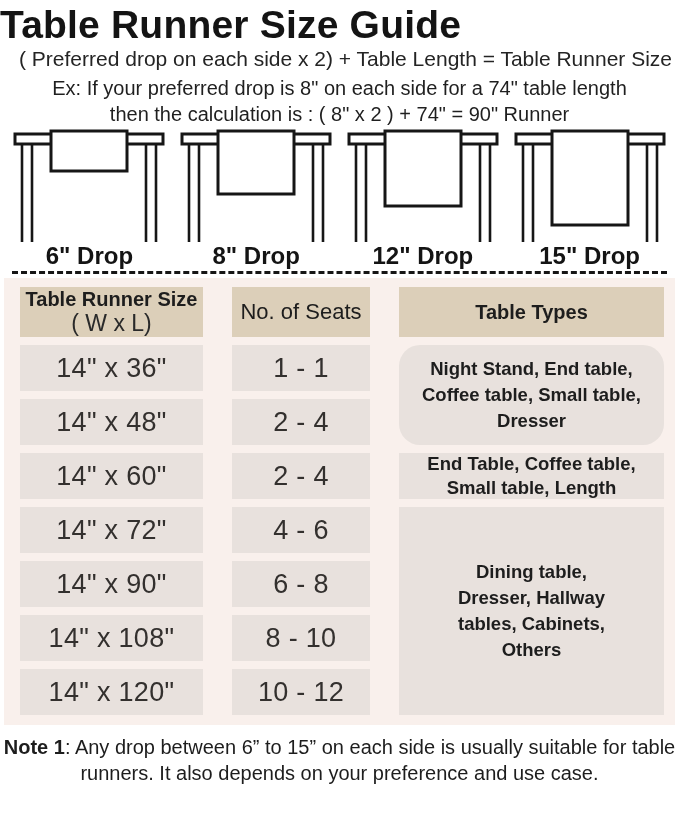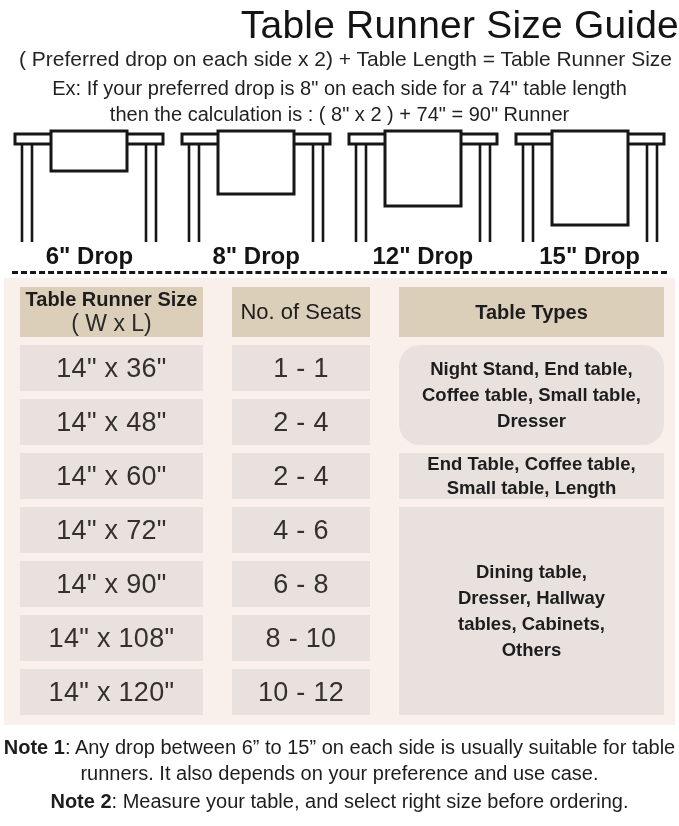--- a/index.html
+++ b/index.html
@@ -5,23 +5,23 @@
   * { box-sizing: border-box; margin: 0; padding: 0; }
   html, body { width: 679px; height: 826px; }
   body {
     background: #ffffff;
     color: #1d1d1d;
     font-family: "Liberation Sans", sans-serif;
     overflow: hidden;
     padding-top: 3px;
   }
   h1.title {
-    text-align: right;
+    text-align: left;
     font-size: 39px;
-    font-weight: 400;
+    font-weight: 700;
     letter-spacing: 0.2px;
     line-height: 1.12;
     color: #141414;
   }
   p.formula {
     text-align: center;
     font-size: 21px;
     color: #242424;
     margin-top: 0;
     padding-left: 12px;
@@ -192,16 +192,15 @@
     <div class="cell data val c1 r8">14" x 120"</div>
     <div class="cell data val c2 r8">10 - 12</div>
 
     <div class="cell data types c3 span-a">Night Stand, End table, Coffee table, Small table, Dresser</div>
     <div class="cell data types types-b c3 span-b">End Table, Coffee table, Small table, Length</div>
     <div class="cell data types types-c c3 span-c">Dining table, Dresser, Hallway tables, Cabinets, Others</div>
   </section>
 
   <footer class="notes">
     <p><strong>Note 1</strong><span>: Any drop between 6” to 15” on each side is usually suitable for table runners. It also depends on your preference and use case.</span></p>
-    <p><strong>Note 2</strong><span>: Measure your table, and select right size before ordering.</span></p>
   </footer>
 
 </main>
 
 </body></html>

